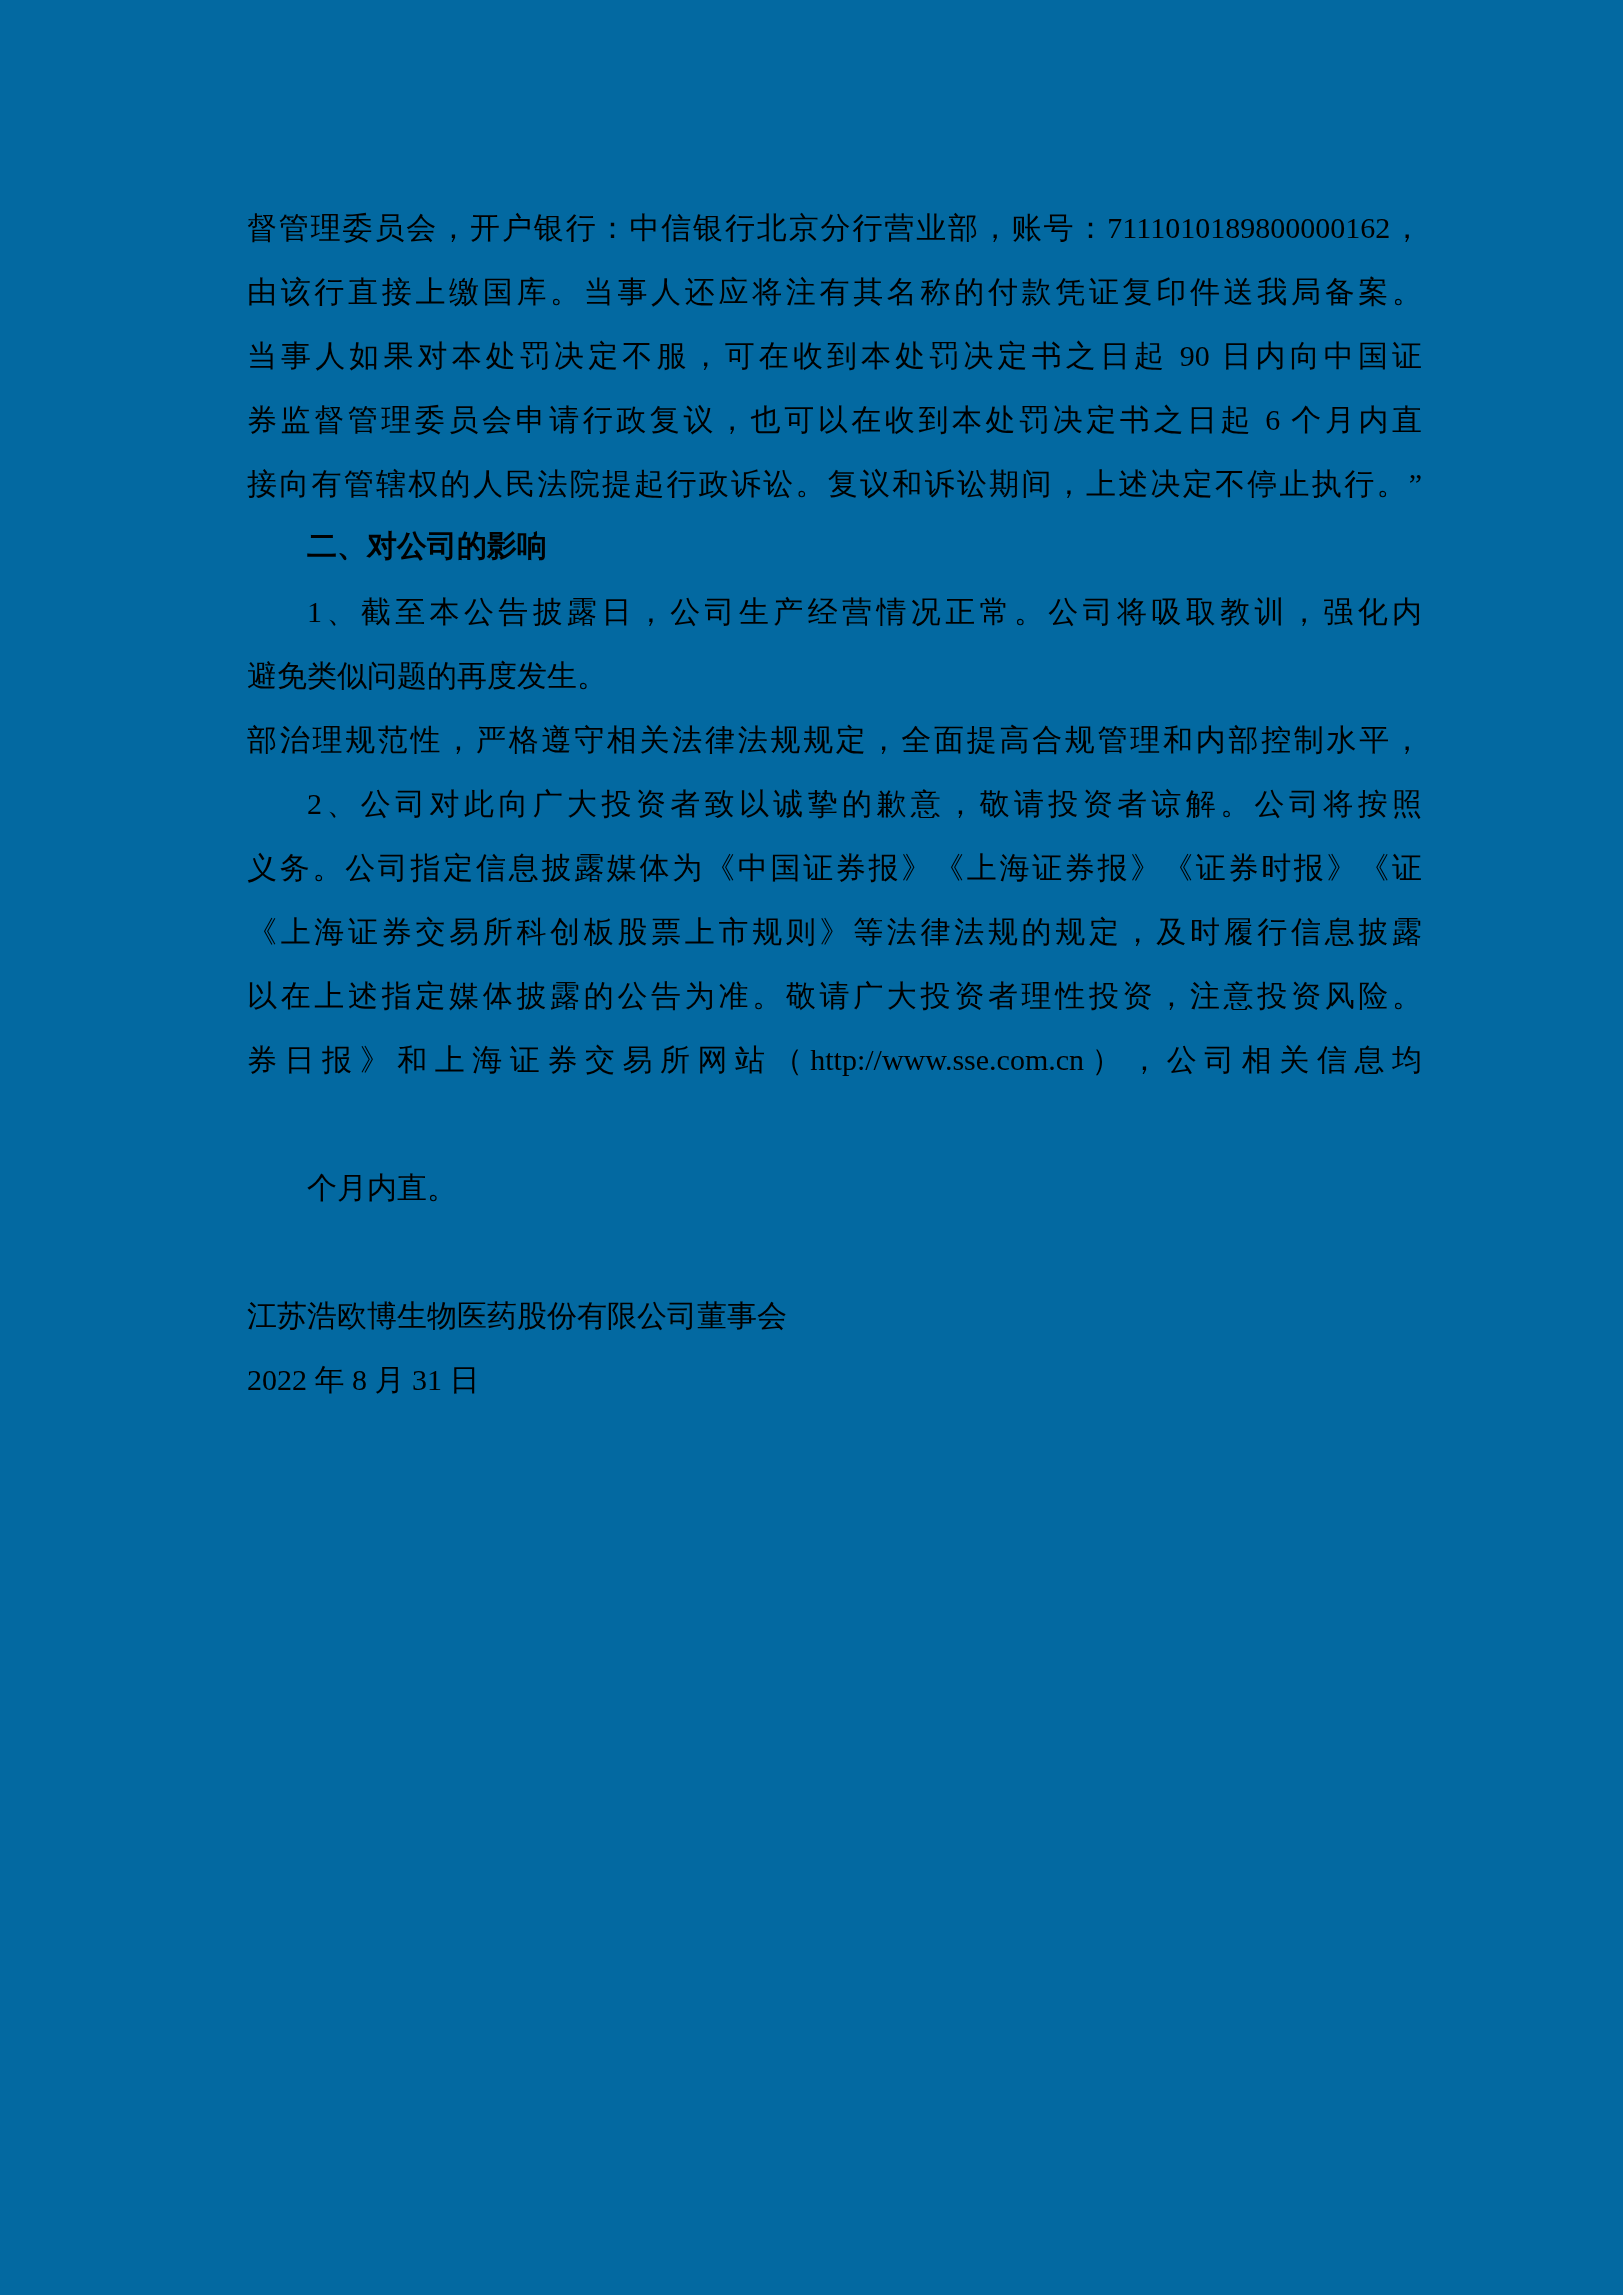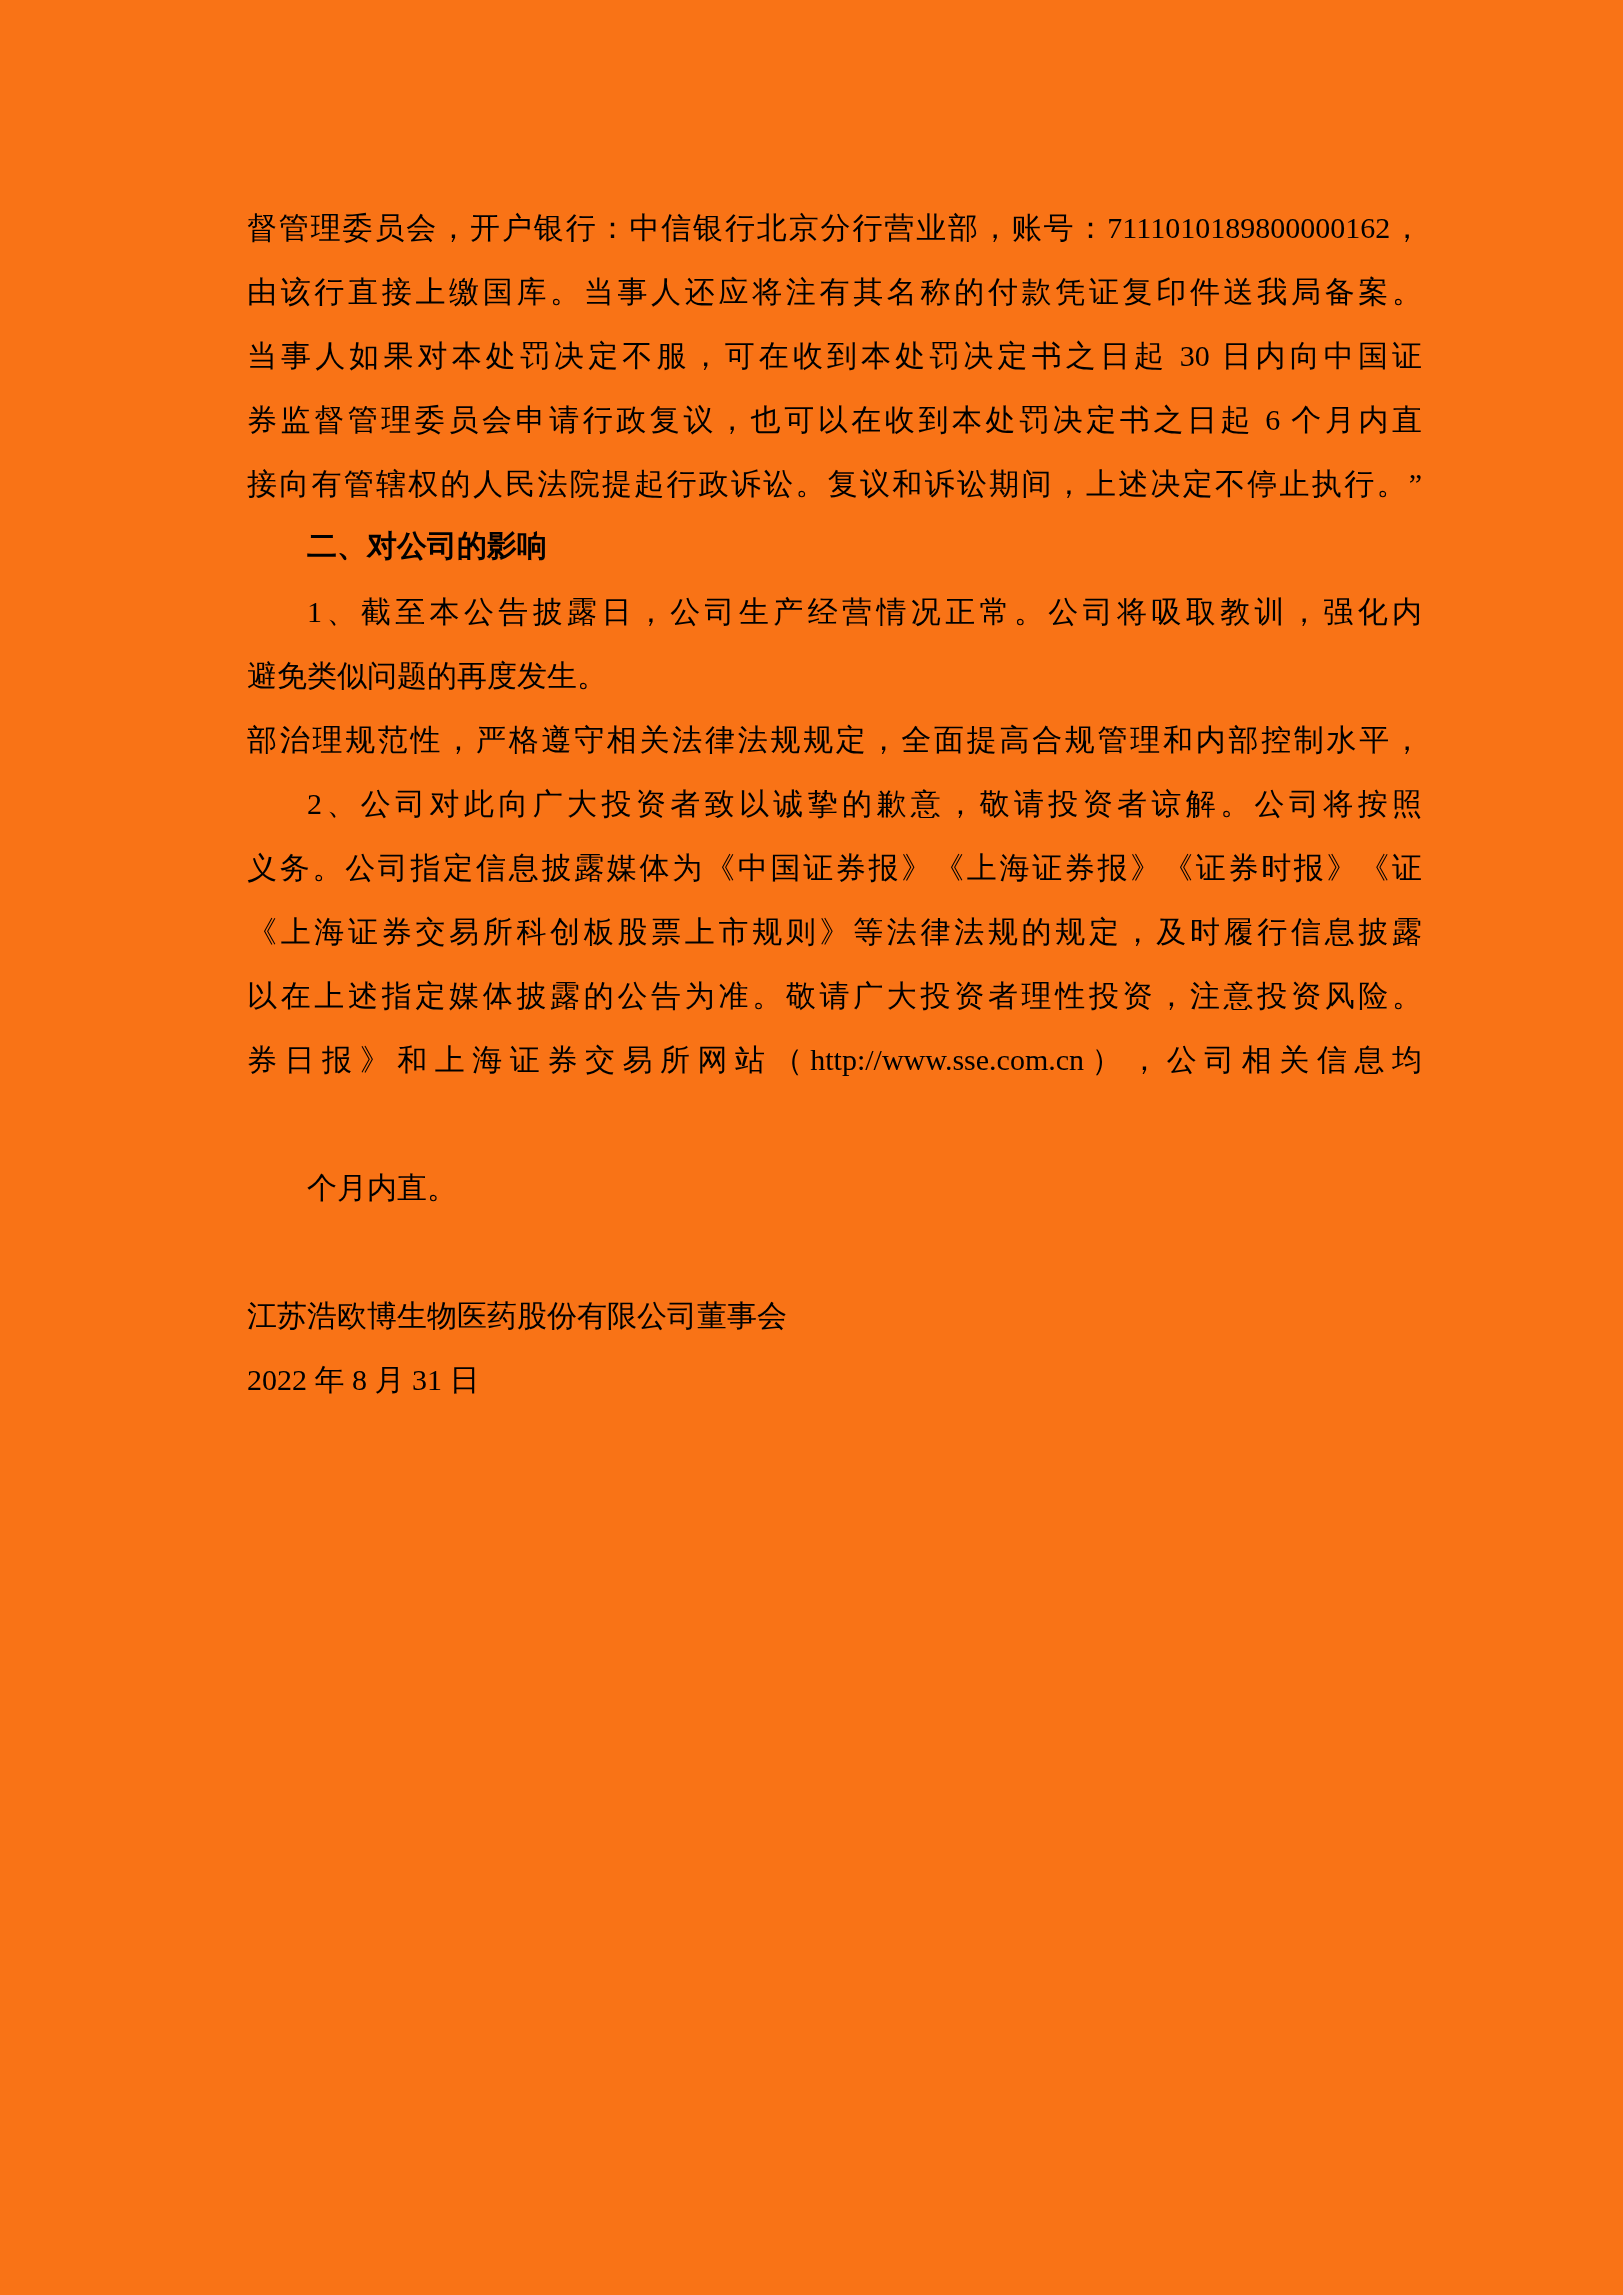--- a/index.html
+++ b/index.html
@@ -1,20 +1,20 @@
 <!DOCTYPE html>
 <html style="font-size:13.5px"><head>
 <meta charset="utf-8">
 <style>
   html, body { margin: 0; padding: 0; background: #ffffff; }
   .page {
     position: relative;
     width: 1623px;
     height: 2295px;
-    background: #f97316;
+    background: #0369a1;
     color: #000000;
     font-family: "Liberation Serif", "DejaVu Serif", serif;
     overflow: hidden;
   }
   .text-block {
     position: absolute;
     left: 247px;
     top: 196px;
     width: 1175px;
     font-size: 30px;
@@ -26,21 +26,21 @@
   .heading { font-weight: bold; font-family: Liberation Mono, monospace; }
   .right { padding-right: 42px; }
 </style>
 </head>
 <body>
 
 <div class="page">
   <div class="text-block" id="lines-container">
       <div class="line justify">督管理委员会，开户银行：中信银行北京分行营业部，账号：7111010189800000162，</div>
       <div class="line justify">由该行直接上缴国库。当事人还应将注有其名称的付款凭证复印件送我局备案。</div>
-      <div class="line justify">当事人如果对本处罚决定不服，可在收到本处罚决定书之日起 30 日内向中国证</div>
+      <div class="line justify">当事人如果对本处罚决定不服，可在收到本处罚决定书之日起 90 日内向中国证</div>
       <div class="line justify">券监督管理委员会申请行政复议，也可以在收到本处罚决定书之日起 6 个月内直</div>
       <div class="line justify">接向有管辖权的人民法院提起行政诉讼。复议和诉讼期间，上述决定不停止执行。”</div>
       <div class="line heading indent">二、对公司的影响</div>
       <div class="line justify indent">1、截至本公告披露日，公司生产经营情况正常。公司将吸取教训，强化内</div>
       <div class="line">避免类似问题的再度发生。</div>
       <div class="line justify">部治理规范性，严格遵守相关法律法规规定，全面提高合规管理和内部控制水平，</div>
       <div class="line justify indent">2、公司对此向广大投资者致以诚挚的歉意，敬请投资者谅解。公司将按照</div>
       <div class="line justify">义务。公司指定信息披露媒体为《中国证券报》《上海证券报》《证券时报》《证</div>
       <div class="line justify">《上海证券交易所科创板股票上市规则》等法律法规的规定，及时履行信息披露</div>
       <div class="line justify">以在上述指定媒体披露的公告为准。敬请广大投资者理性投资，注意投资风险。</div>

